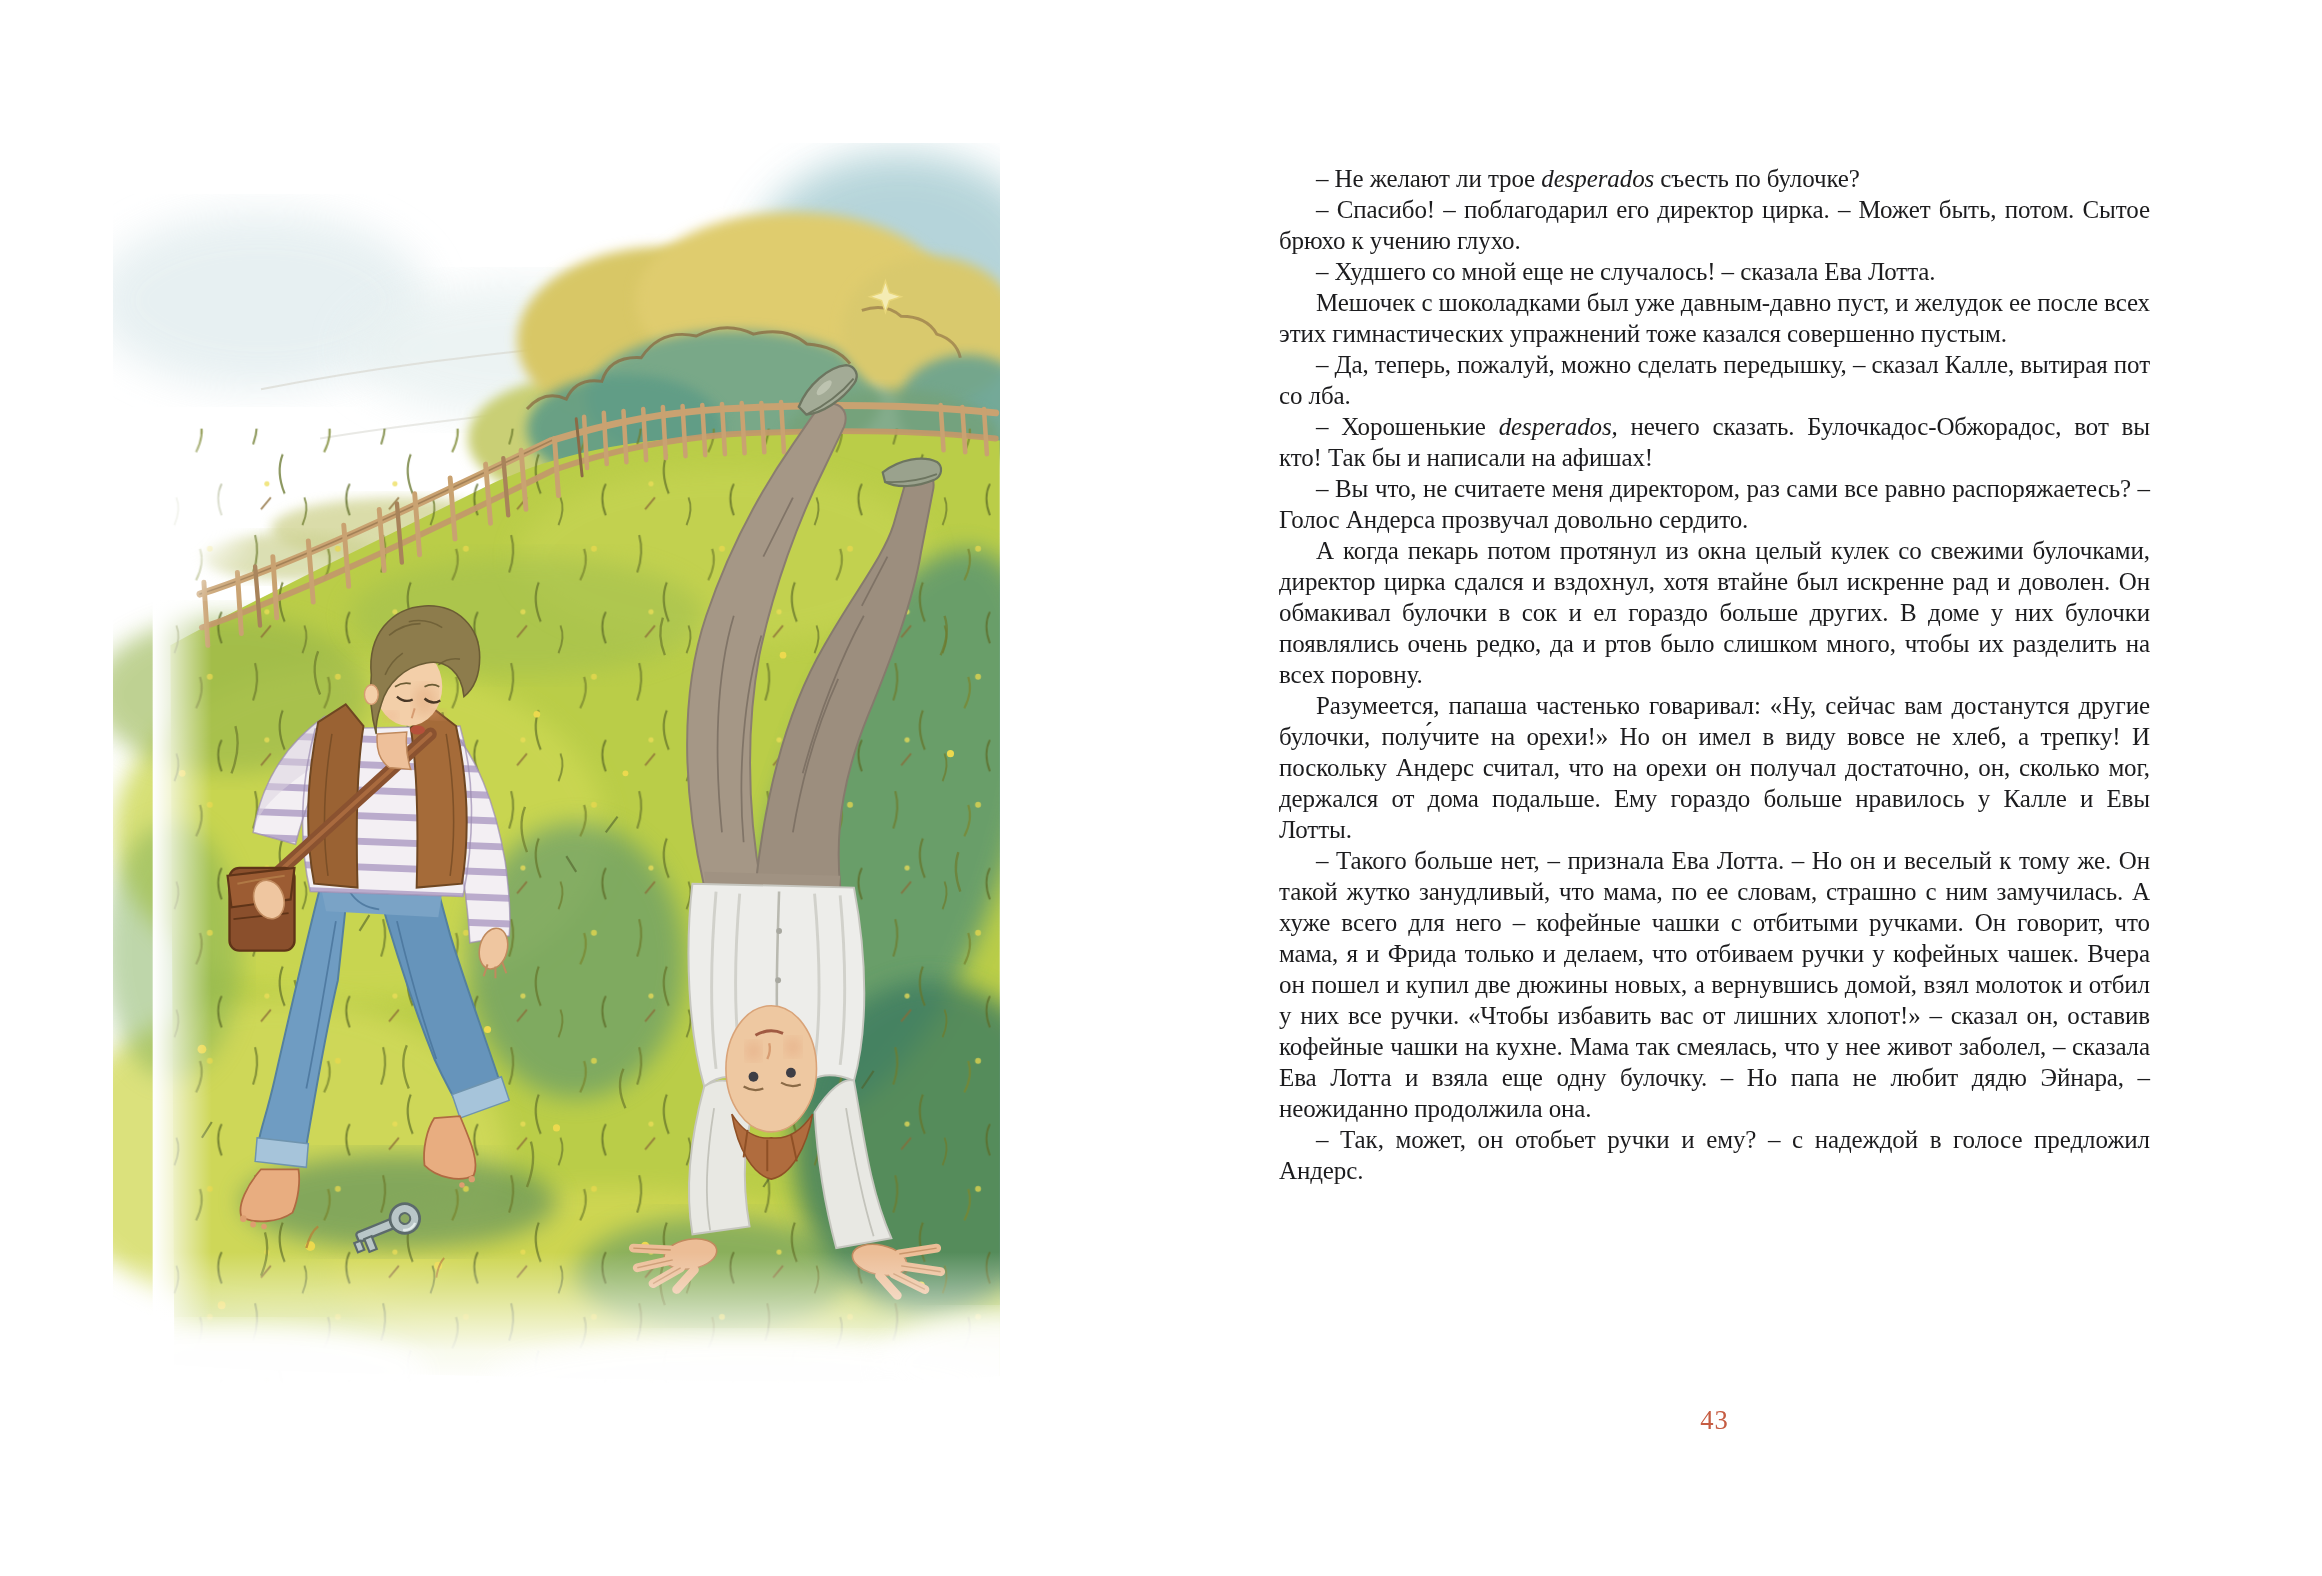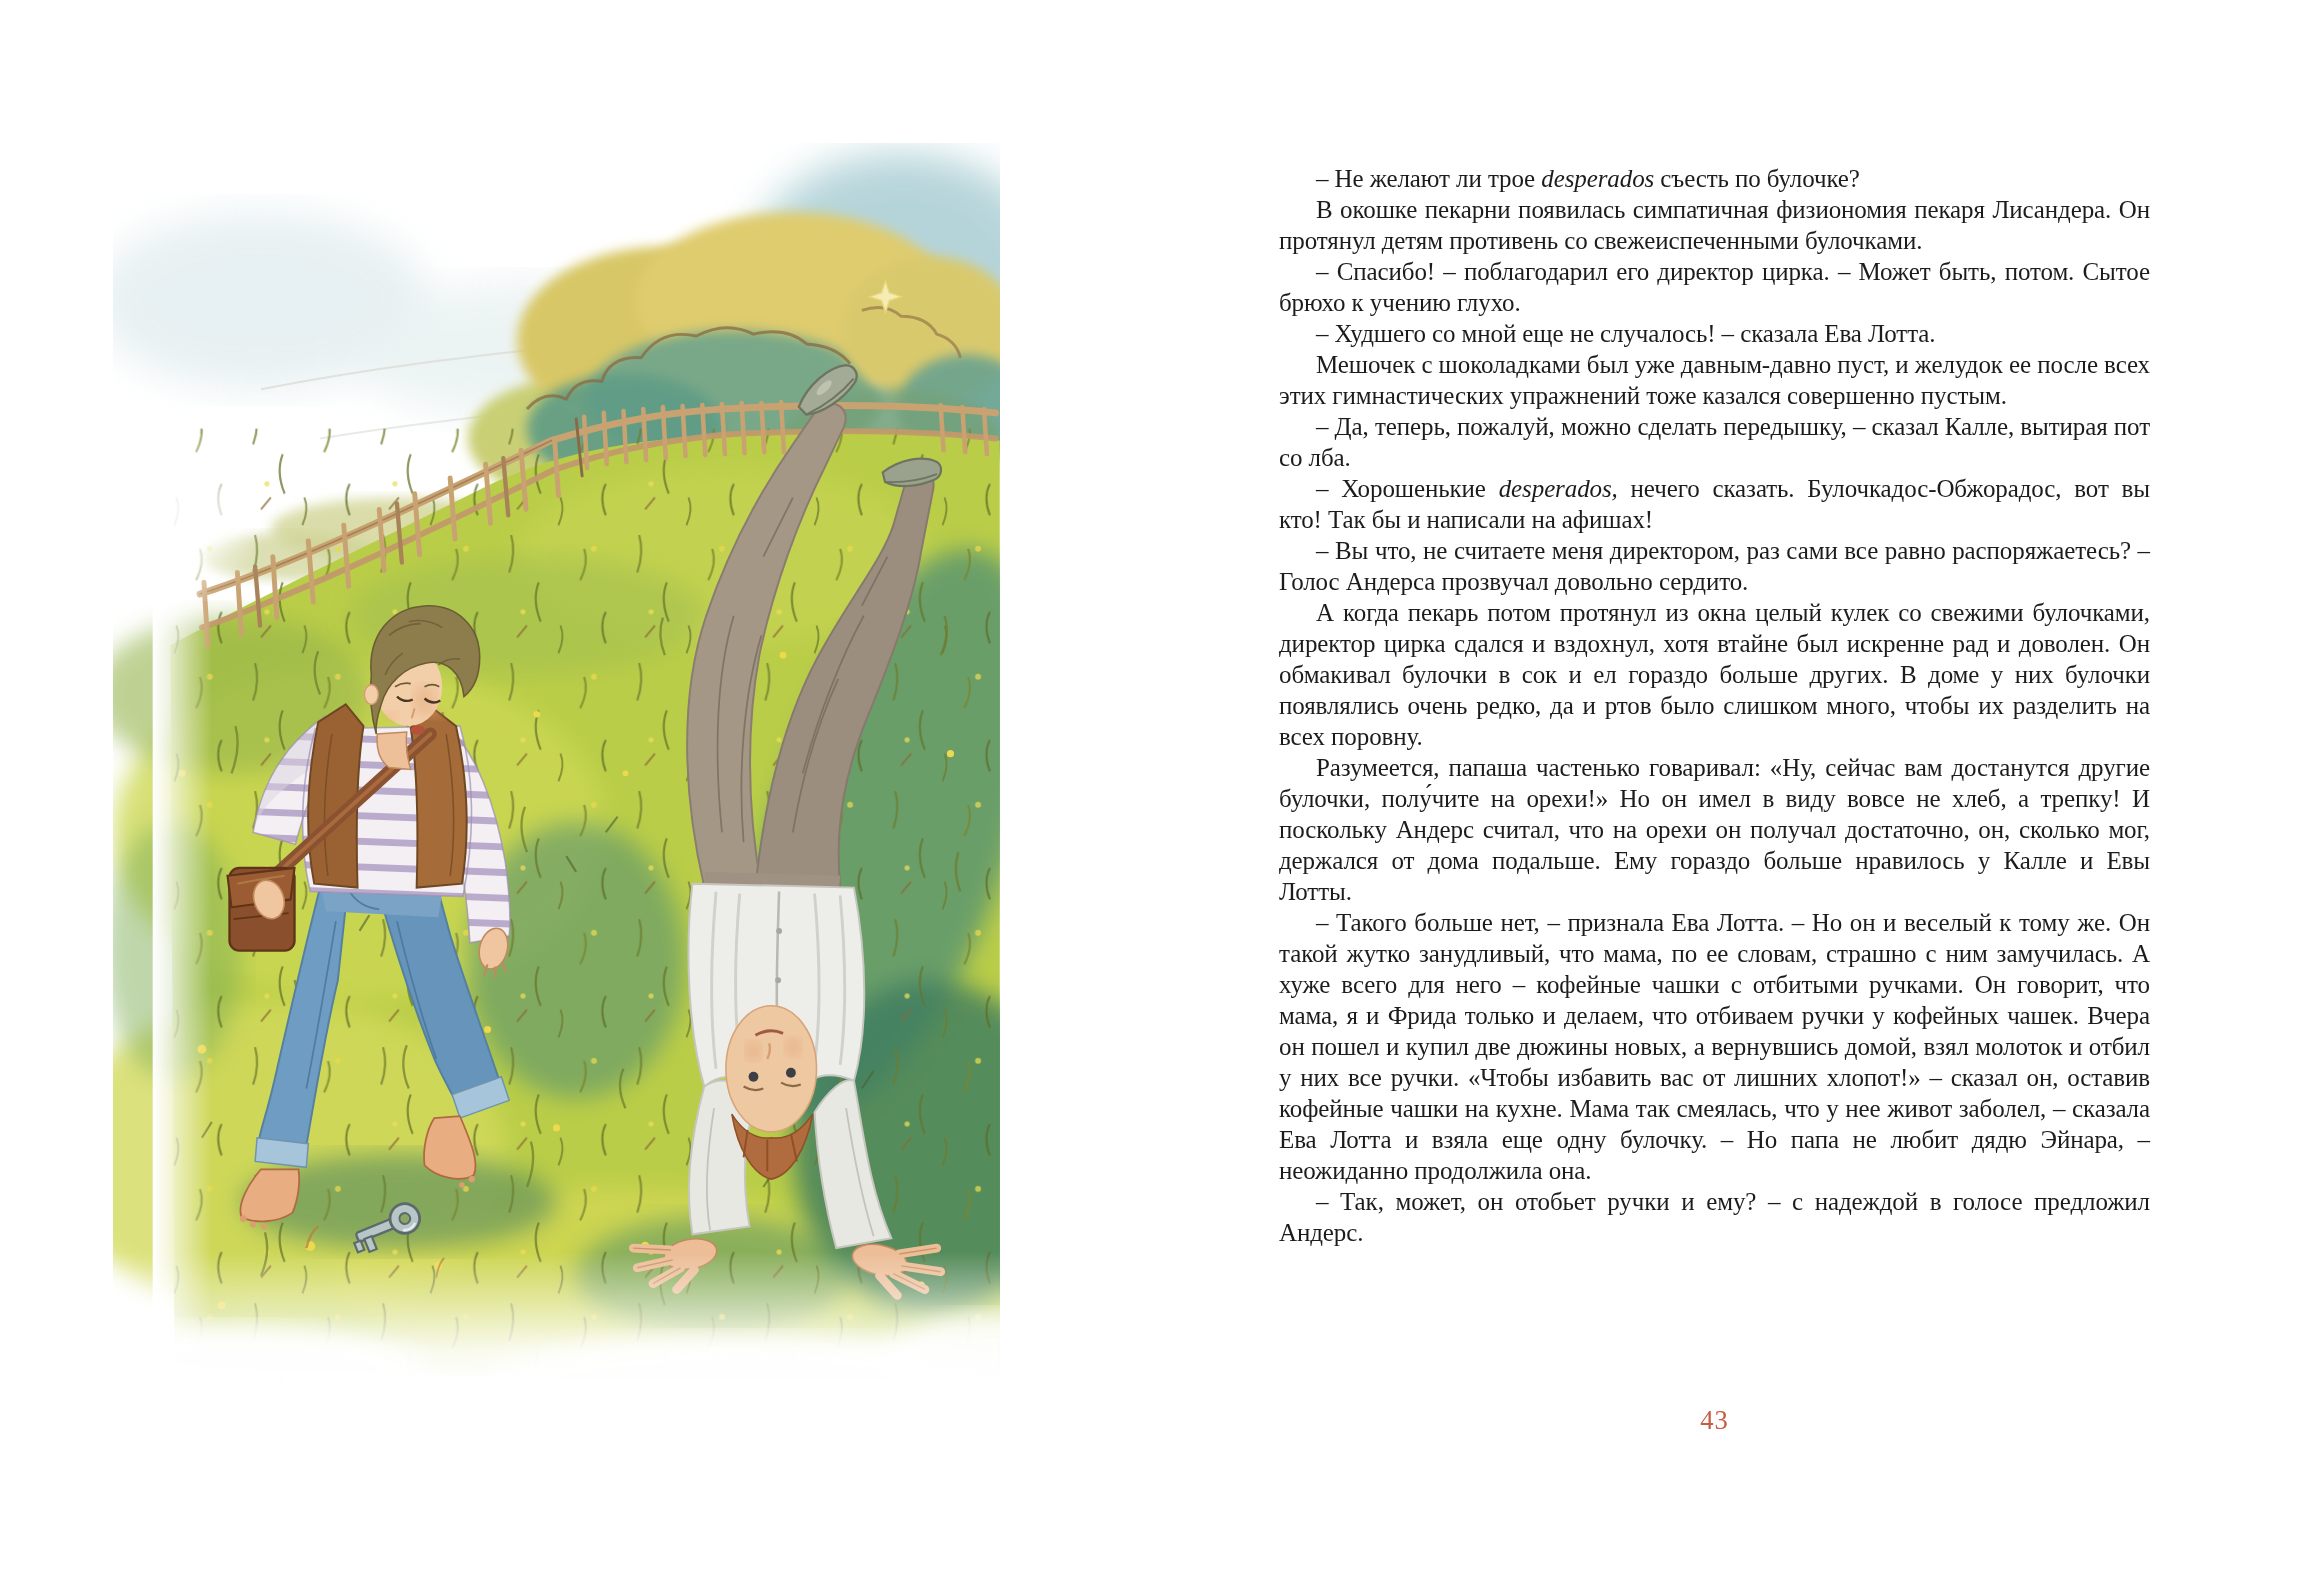--- a/index.html
+++ b/index.html
@@ -392,21 +392,20 @@
         <ellipse cx="40" cy="380" rx="90" ry="70" fill="#ffffff" opacity="0.9" filter="url(#b20)"></ellipse>
         <ellipse cx="120" cy="1248" rx="200" ry="46" fill="#ffffff" opacity="0.95" filter="url(#b12)"></ellipse>
         <ellipse cx="640" cy="1256" rx="260" ry="44" fill="#ffffff" opacity="0.9" filter="url(#b12)"></ellipse>
         <ellipse cx="898" cy="1240" rx="120" ry="50" fill="#ffffff" opacity="0.85" filter="url(#b12)"></ellipse>
       </g>
     </svg>
   </figure>
 
   <div class="text-column">
       <p><span>– Не желают ли трое </span><i>desperados</i><span> съесть по булочке?</span></p>
-      <p><span>В окошке пекарни появилась симпатичная физиономия пекаря Лисандера. Он протянул детям противень со свежеиспеченными булочками.</span></p>
       <p><span>– Спасибо! – поблагодарил его директор цирка. – Может быть, потом. Сытое брюхо к учению глухо.</span></p>
       <p><span>– Худшего со мной еще не случалось! – сказала Ева Лотта.</span></p>
       <p><span>Мешочек с шоколадками был уже давным-давно пуст, и желудок ее после всех этих гимнастических упражнений тоже казался совершенно пустым.</span></p>
       <p><span>– Да, теперь, пожалуй, можно сделать передышку, – сказал Калле, вытирая пот со лба.</span></p>
       <p><span>– Хорошенькие </span><i>desperados,</i><span> нечего сказать. Булочкадос-Обжорадос, вот вы кто! Так бы и написали на афишах!</span></p>
       <p><span>– Вы что, не считаете меня директором, раз сами все равно распоряжаетесь? – Голос Андерса прозвучал довольно сердито.</span></p>
       <p><span>А когда пекарь потом протянул из окна целый кулек со свежими булочками, директор цирка сдался и вздохнул, хотя втайне был искренне рад и доволен. Он обмакивал булочки в сок и ел гораздо больше других. В доме у них булочки появлялись очень редко, да и ртов было слишком много, чтобы их разделить на всех поровну.</span></p>
       <p><span>Разумеется, папаша частенько говаривал: «Ну, сейчас вам достанутся другие булочки, полу́чите на орехи!» Но он имел в виду вовсе не хлеб, а трепку! И поскольку Андерс считал, что на орехи он получал достаточно, он, сколько мог, держался от дома подальше. Ему гораздо больше нравилось у Калле и Евы Лотты.</span></p>
       <p><span>– Такого больше нет, – признала Ева Лотта. – Но он и веселый к тому же. Он такой жутко занудливый, что мама, по ее словам, страшно с ним замучилась. А хуже всего для него – кофейные чашки с отбитыми ручками. Он говорит, что мама, я и Фрида только и делаем, что отбиваем ручки у кофейных чашек. Вчера он пошел и купил две дюжины новых, а вернувшись домой, взял молоток и отбил у них все ручки. «Чтобы избавить вас от лишних хлопот!» – сказал он, оставив кофейные чашки на кухне. Мама так смеялась, что у нее живот заболел, – сказала Ева Лотта и взяла еще одну булочку. – Но папа не любит дядю Эйнара, – неожиданно продолжила она.</span></p>
       <p><span>– Так, может, он отобьет ручки и ему? – с надеждой в голосе предложил Андерс.</span></p>

